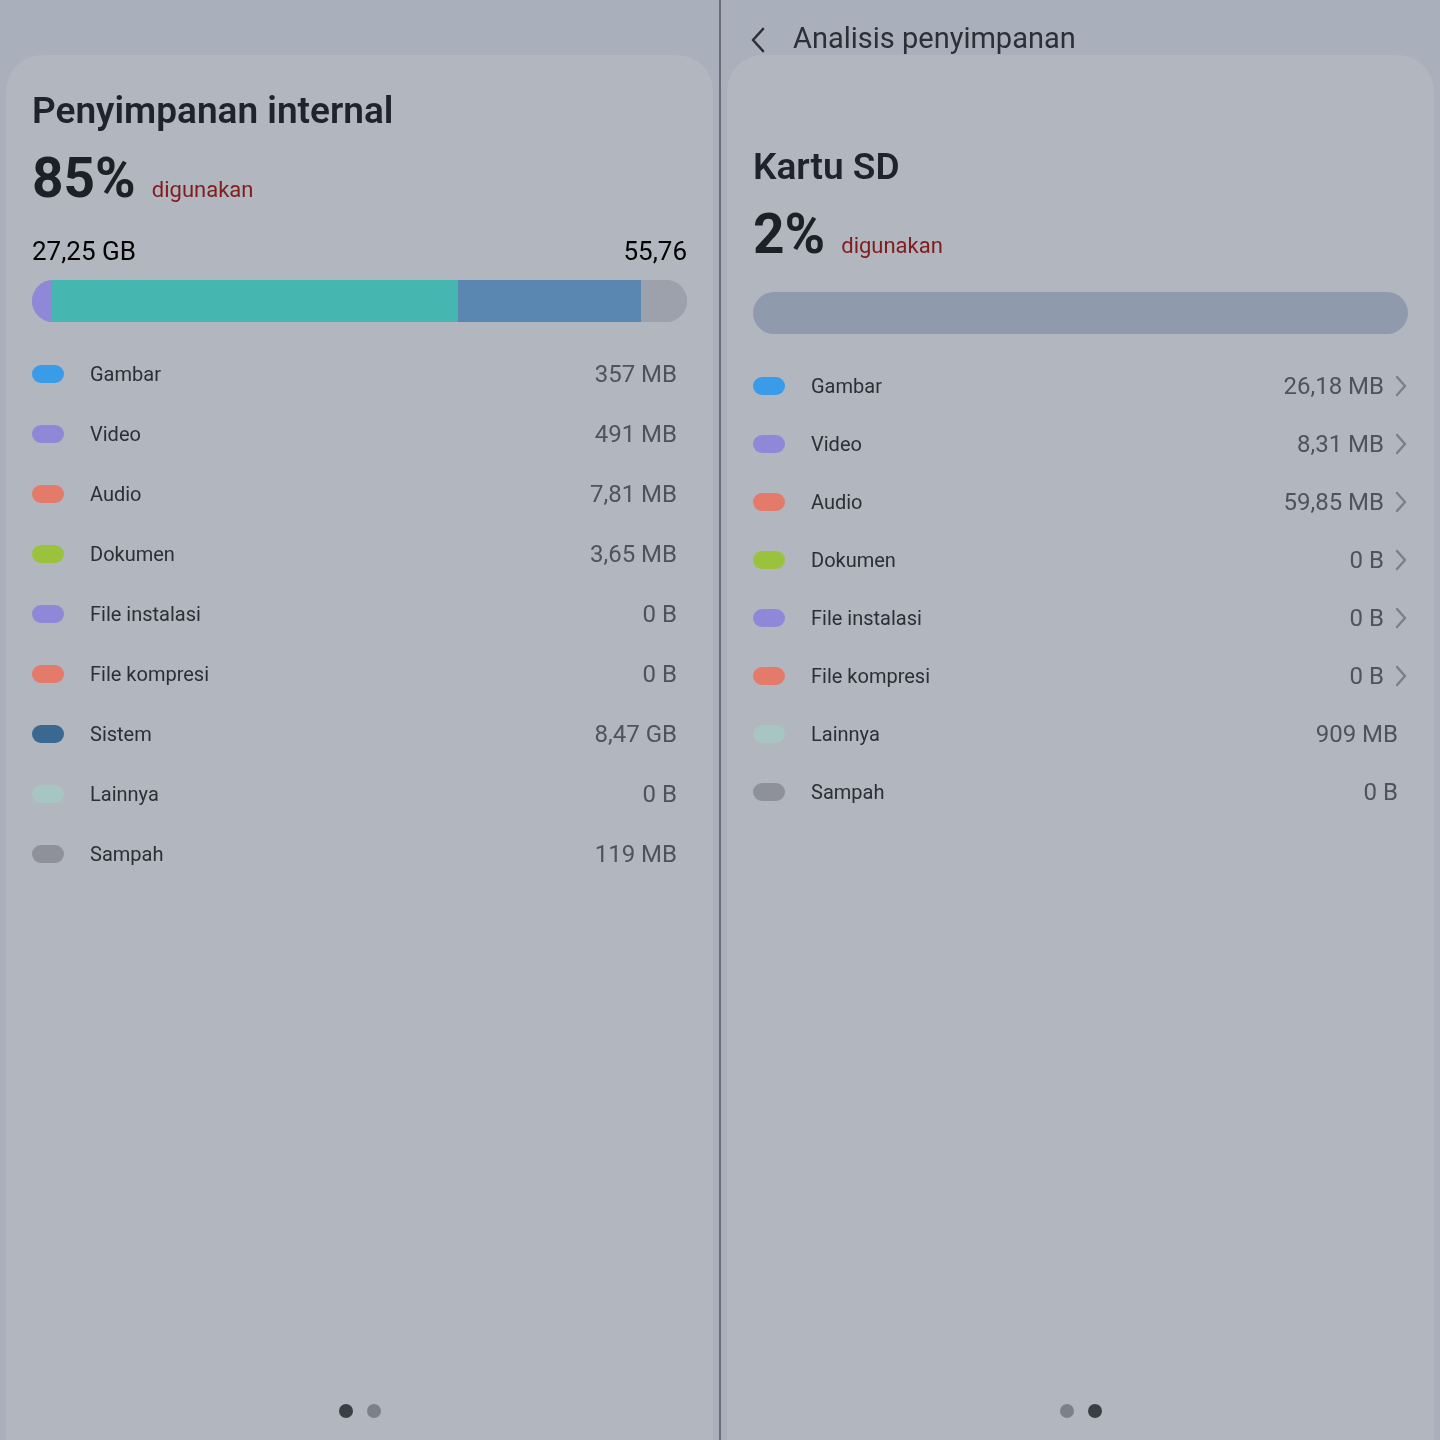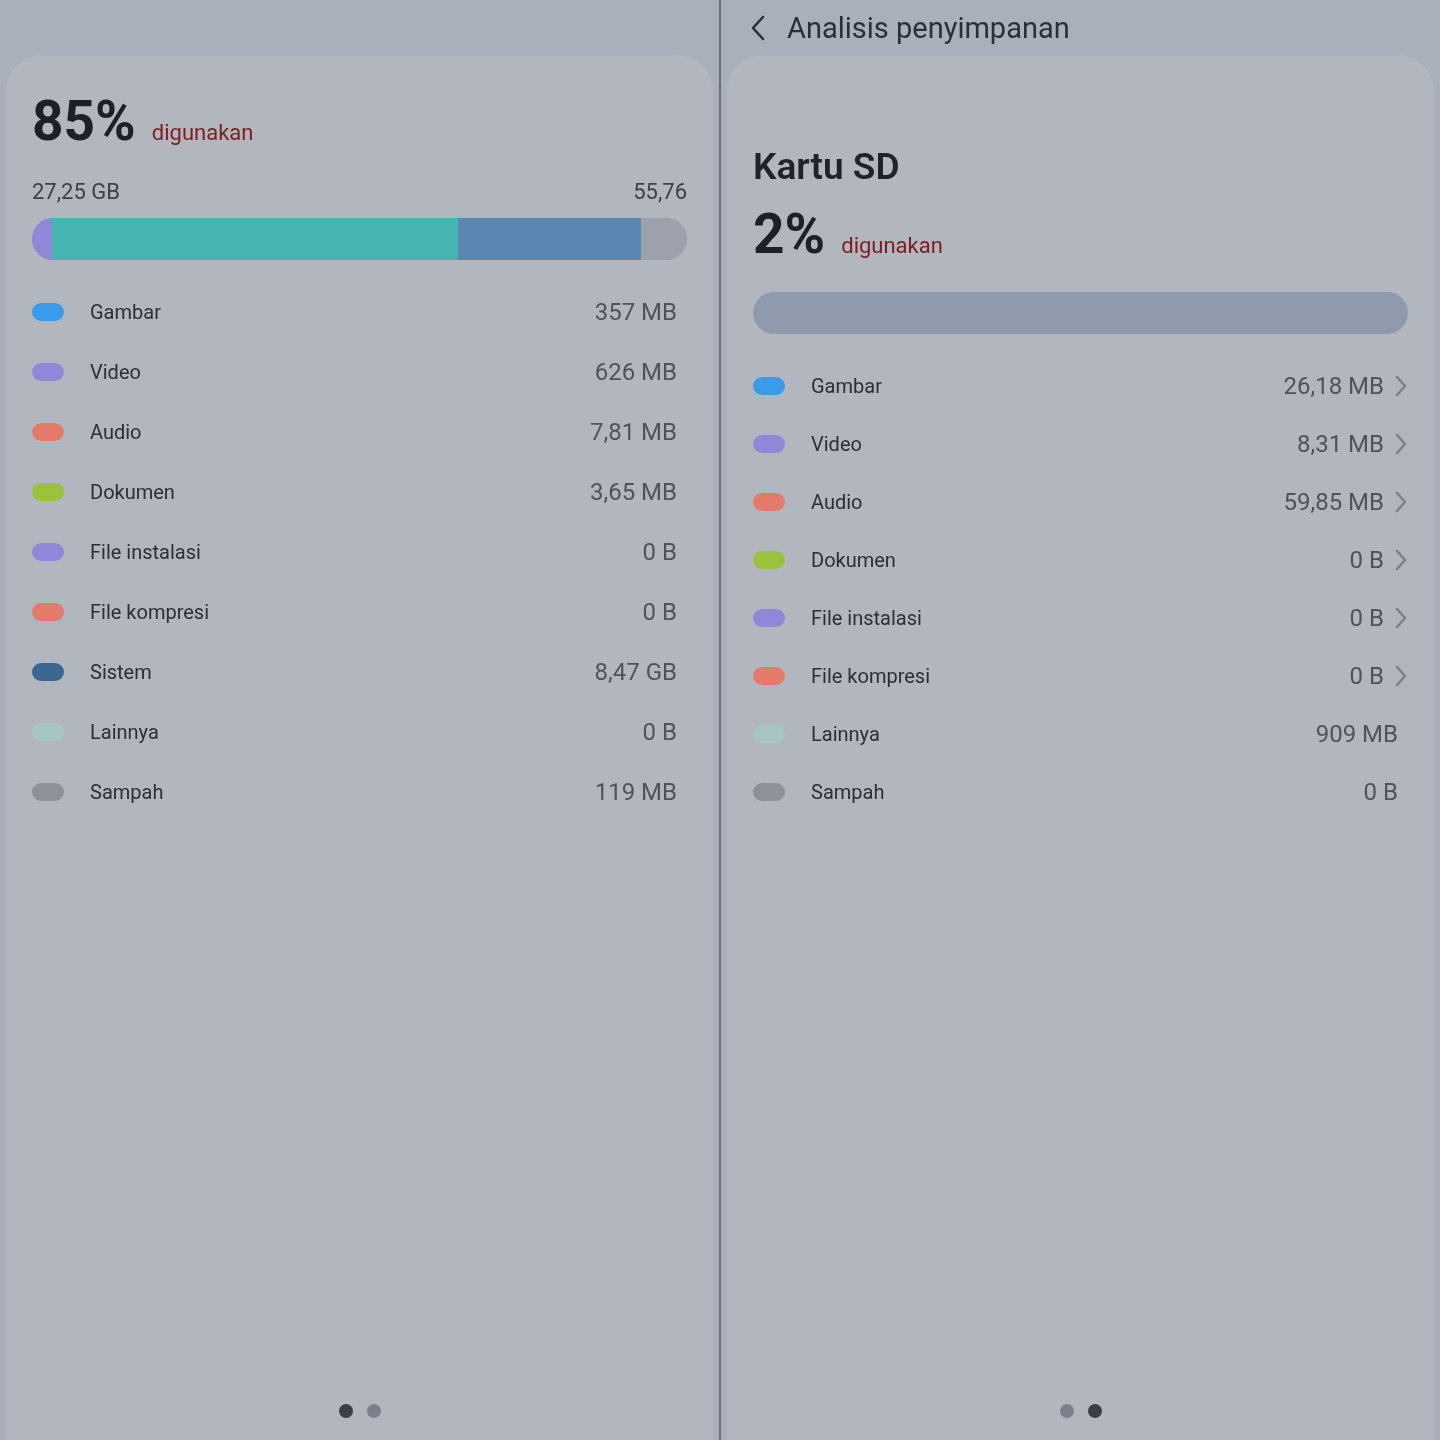--- a/index.html
+++ b/index.html
@@ -1,42 +1,42 @@
 <!DOCTYPE html>
 <html><head>
 <meta charset="utf-8">
 <style>
   * { box-sizing: border-box; margin: 0; padding: 0; }
   html, body { width: 1440px; height: 1440px; font-family: -apple-system, "Segoe UI", Roboto, sans-serif; }
   body { display: flex; background: #888; }
   .pane { flex: 1; height: 100%; background: #a9afbb; position: relative; overflow: hidden; }
   .pane-left { border-right: 2px solid #6a6e78; }
   .topbar { height: 55px; }
-  .topbar.with-title { display: flex; align-items: center; gap: 14px; padding: 0 22px; }
+  .topbar.with-title { display: flex; align-items: flex-end; gap: 20px; padding: 0 22px; }
   .back { width: 30px; height: 30px; display: flex; align-items: center; justify-content: center; cursor: pointer; }
   .back svg { width: 16px; height: 26px; }
   .topbar-title { font-size: 29px; color: #2c2f36; font-weight: 400; }
 
   .card {
     background: #b2b6bf;
     margin: 0 6px;
     border-radius: 36px 36px 0 0;
     padding: 34px 26px 0 26px;
     height: calc(100% - 55px);
     position: relative;
   }
   .pane-right .card { padding-top: 10px; height: calc(100% - 55px); }
   .card .spacer-top { height: 80px; }
 
   h1.storage-title { font-size: 37px; font-weight: 600; color: #1f232b; margin-bottom: 14px; }
   .pct-row { display: flex; align-items: baseline; gap: 16px; margin-bottom: 26px; }
   .pct { font-size: 55px; font-weight: 700; color: #1d2027; }
   .pct-label { font-size: 22px; color: #7f1d1d; }
 
-  .gb-row { display: flex; justify-content: space-between; font-size: 22px; color: #404040; margin-bottom: 14px; }
+  .gb-row { display: flex; justify-content: space-between; font-size: 26px; color: #000000; margin-bottom: 14px; }
 
   .bar { height: 42px; border-radius: 22px; background: #9ca1ab; overflow: hidden; display: flex; margin-bottom: 38px; }
   .seg { height: 100%; }
 
   .cat-list { display: flex; flex-direction: column; gap: 32px; }
   .pane-right .cat-list { gap: 30px; }
   .cat-row { display: flex; align-items: center; cursor: default; }
   .cat-row.clicky { cursor: pointer; }
   .dot { width: 32px; height: 18px; border-radius: 10px; margin-right: 26px; flex-shrink: 0; }
   .cat-label { font-size: 20px; color: #2c2f36; flex: 1; }
@@ -47,20 +47,21 @@
   .pager { position: absolute; bottom: 22px; left: 0; right: 0; display: flex; justify-content: center; gap: 14px; }
   .pdot { width: 14px; height: 14px; border-radius: 50%; background: #3b3e45; }
   .pdot.off { background: #7c808a; }
 </style>
 </head>
 <body>
 
 <div class="pane pane-left">
   <div class="topbar"></div>
   <div class="card">
+    <h1 class="storage-title">Penyimpanan internal</h1>
     <div class="pct-row">
       <span class="pct">85%</span>
       <span class="pct-label">digunakan</span>
     </div>
     <div class="gb-row">
       <span>27,25 GB</span>
       <span>55,76</span>
     </div>
     <div class="bar" id="bar-left">
         <div class="seg" style="background: rgb(143, 136, 216); width: 3%;"></div>
@@ -70,21 +71,21 @@
       </div>
     <div class="cat-list" id="cats-left">
         <div class="cat-row">
           <span class="dot" style="background: rgb(58, 155, 232);"></span>
           <span class="cat-label">Gambar</span>
           <span class="cat-size">357 MB</span>
         </div>
         <div class="cat-row">
           <span class="dot" style="background: rgb(143, 136, 216);"></span>
           <span class="cat-label">Video</span>
-          <span class="cat-size">626 MB</span>
+          <span class="cat-size">491 MB</span>
         </div>
         <div class="cat-row">
           <span class="dot" style="background: rgb(227, 122, 106);"></span>
           <span class="cat-label">Audio</span>
           <span class="cat-size">7,81 MB</span>
         </div>
         <div class="cat-row">
           <span class="dot" style="background: rgb(154, 194, 61);"></span>
           <span class="cat-label">Dokumen</span>
           <span class="cat-size">3,65 MB</span>

